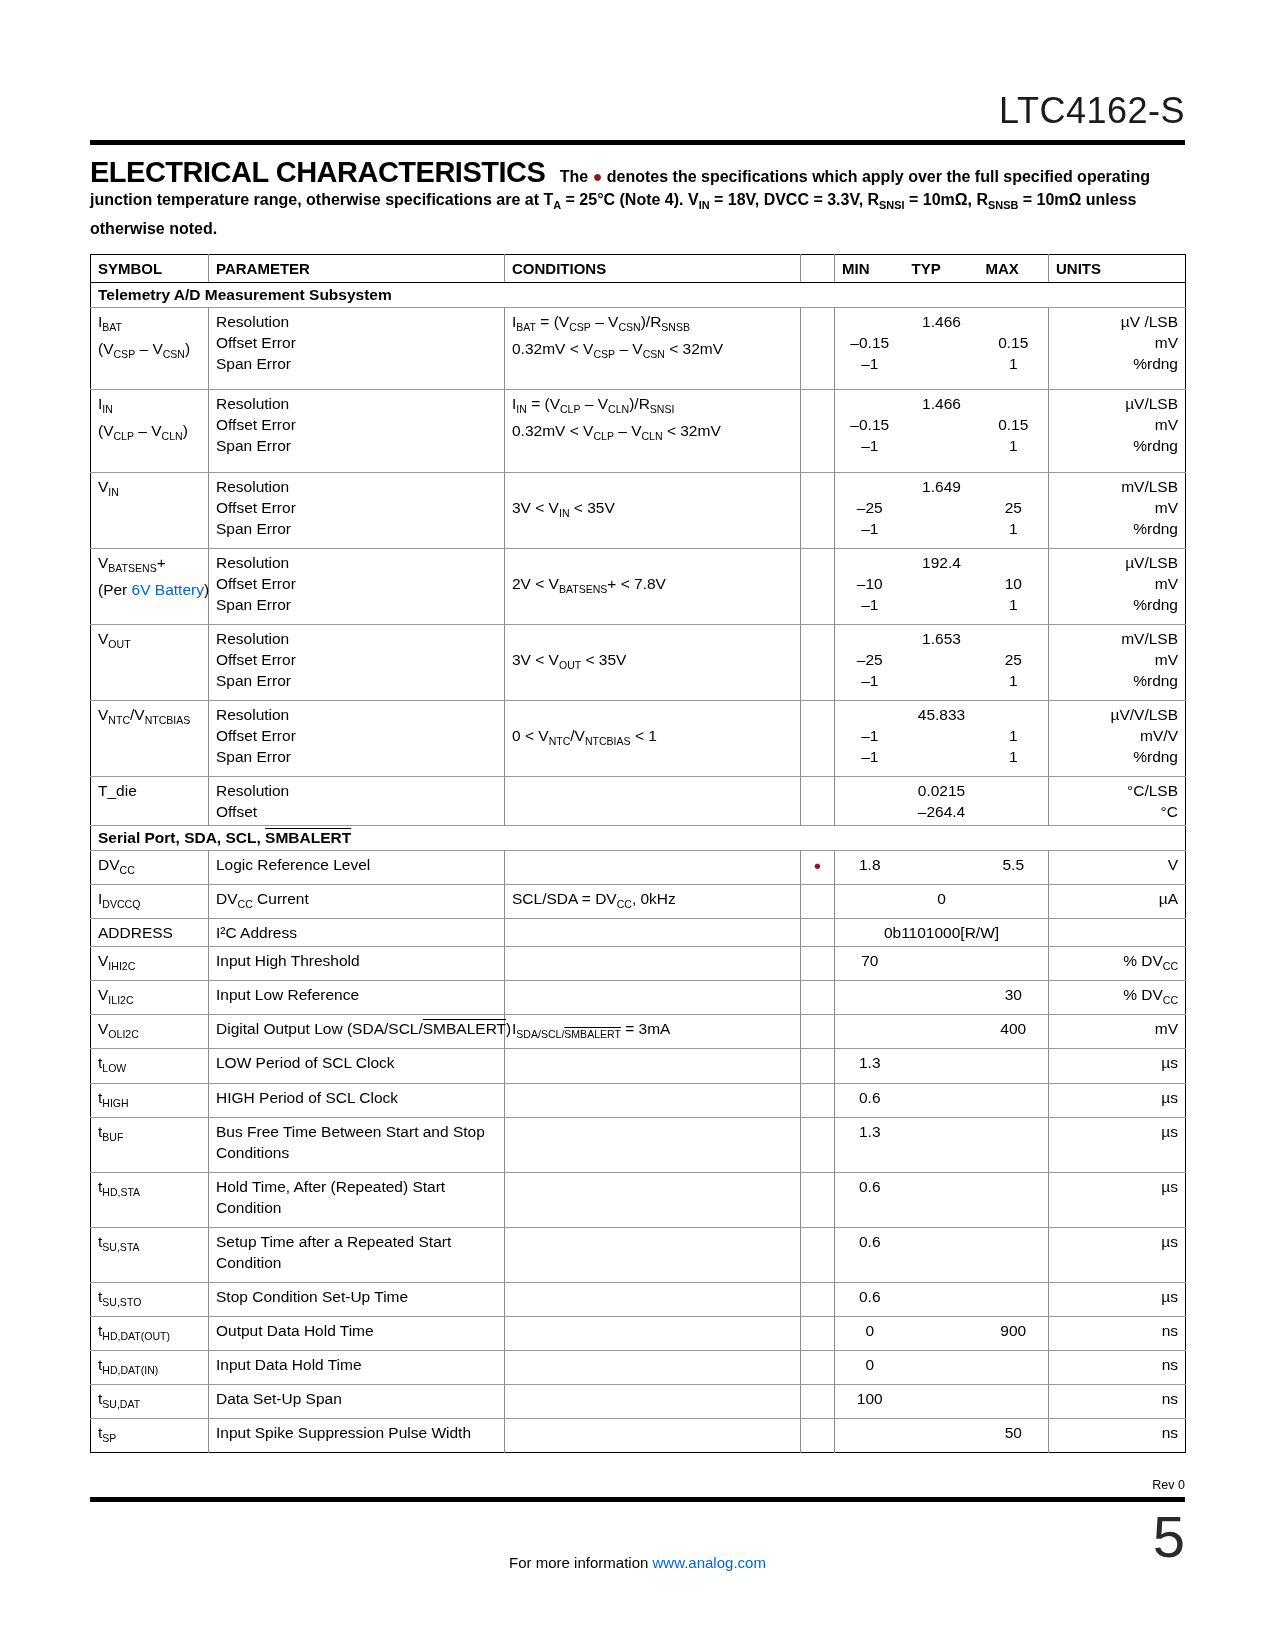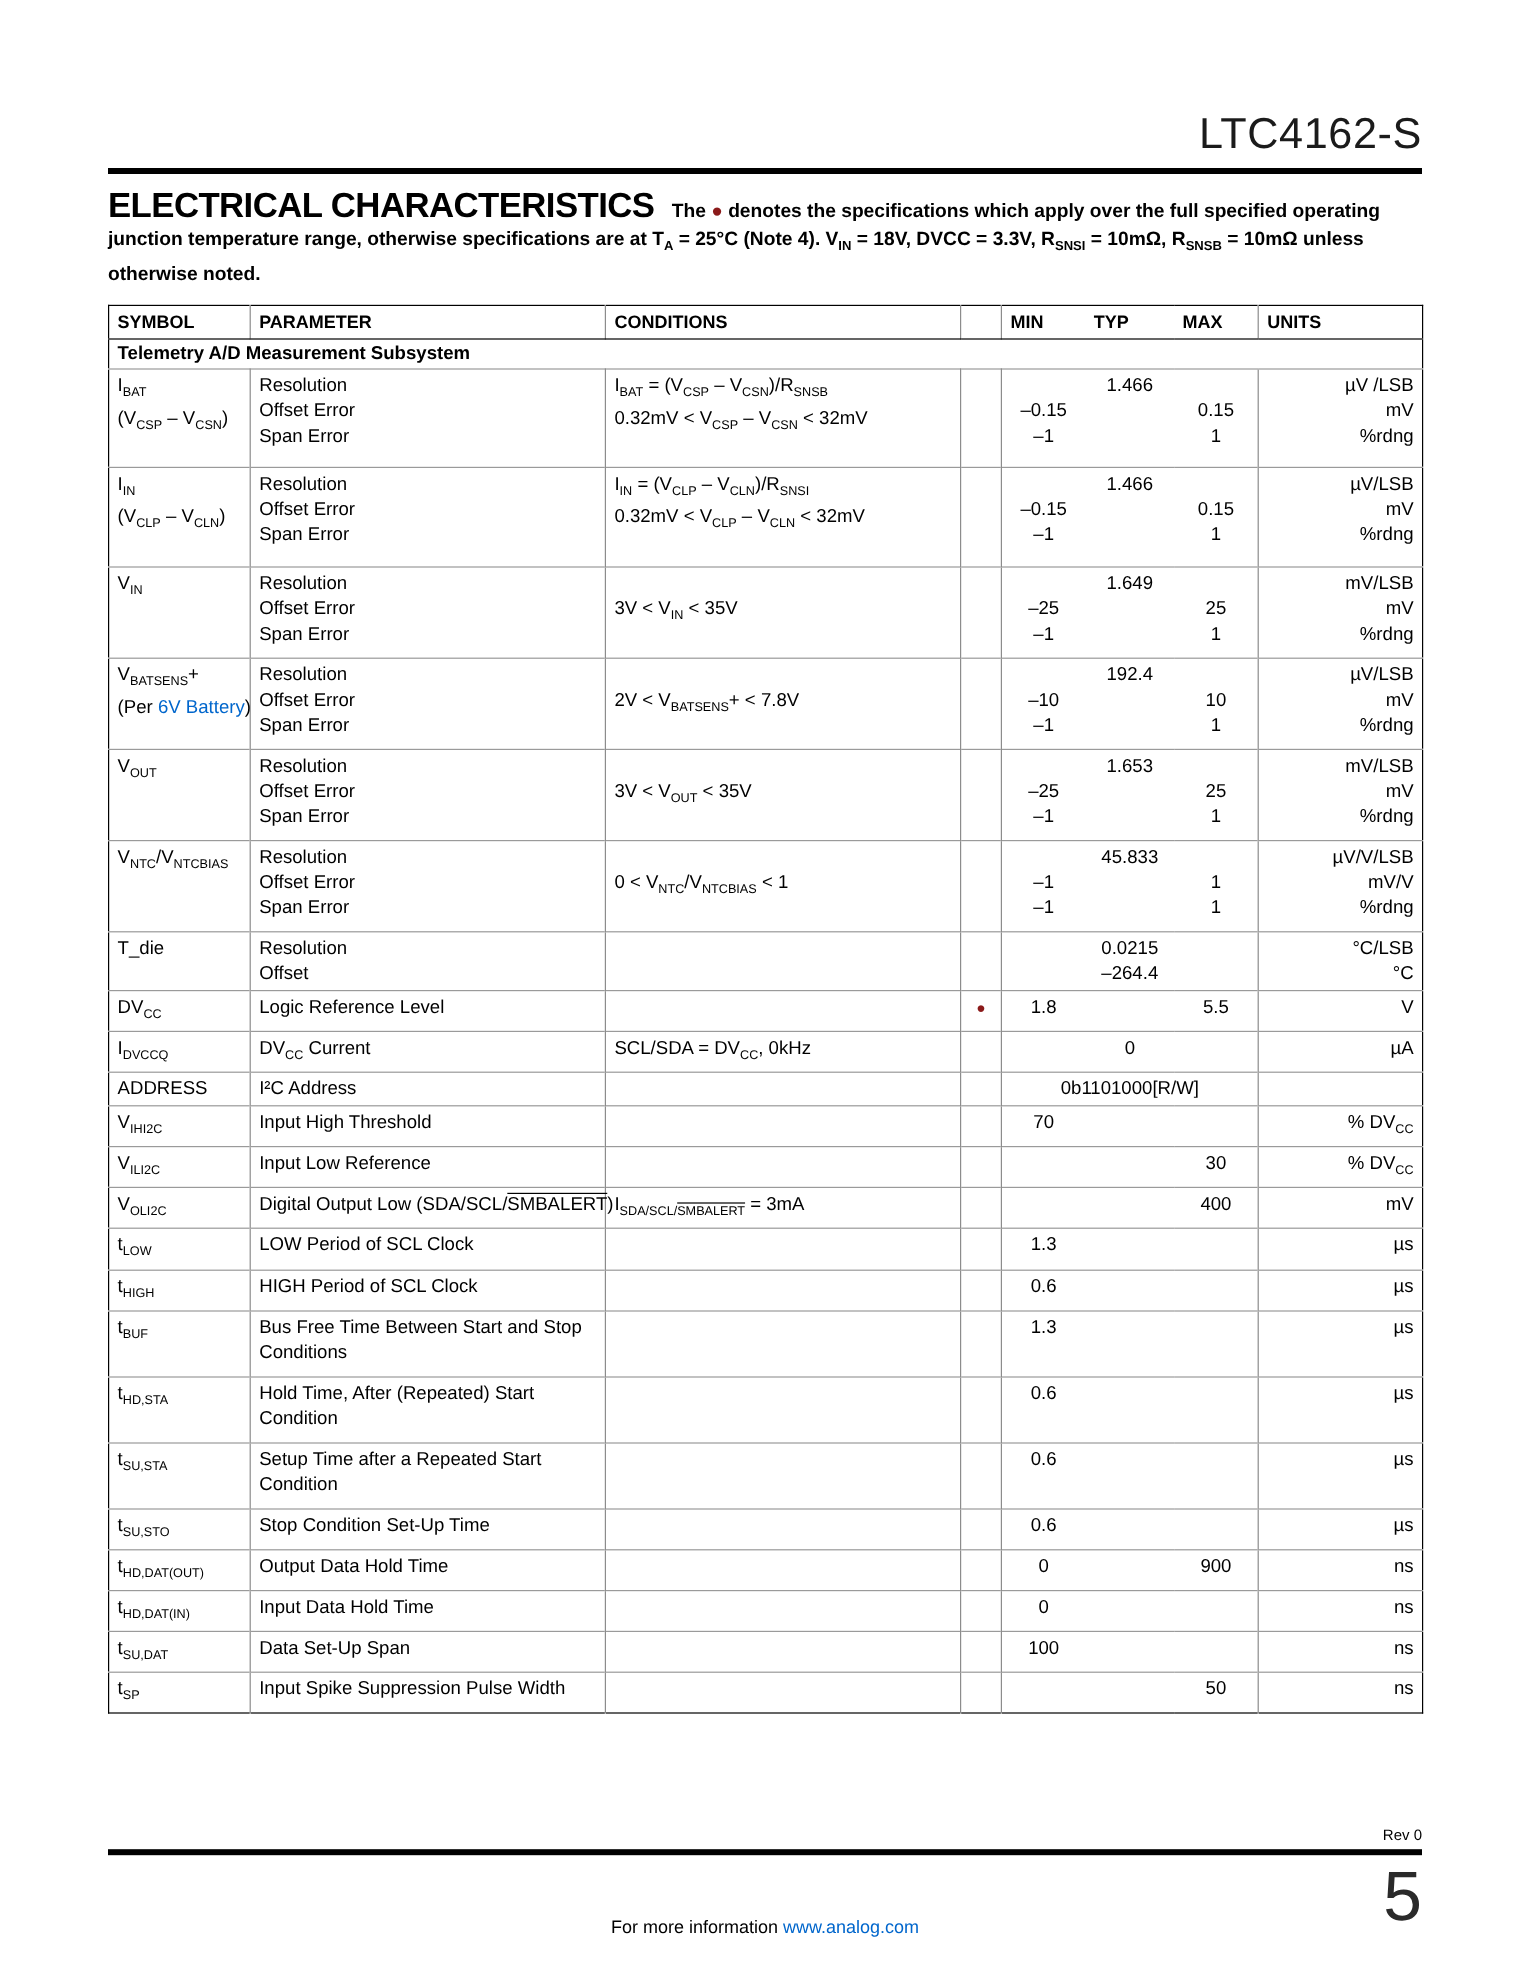--- a/index.html
+++ b/index.html
@@ -64,21 +64,21 @@
   .c-min, .c-typ, .c-max, .c-mtm, th.c-min, th.c-typ, th.c-max { text-align:center; }
   th.c-units { text-align:right; }
   .spec-table tbody td { border-top:1px solid #9a9a9a; }
   tr.section-row td { font-weight:bold; }
   .c-dot { text-align:center; }
   .c-dot .dot { font-size:13px; }
   .ln { line-height:21px; white-space:nowrap; }
   sub { font-size:0.68em; }
   .ol { text-decoration:overline; }
 
-  .footer { position:absolute; left:90px; right:90px; top:1478px;margin-top:44px; }
+  .footer { position:absolute; left:90px; right:90px; top:1478px; }
   .rev { text-align:right; font-size:12.5px; margin-bottom:5px; }
   .footer-rule { height:5px; background:#000; }
   .footer-bottom { position:relative; margin-top:52px; text-align:center; font-size:15px; }
   .page-number {
     position:absolute; right:0; top:-46px;
     font-size:58px; font-weight:300; line-height:1; color:#2a2a2a;
   }
 </style>
 </head>
 <body>
@@ -399,20 +399,23 @@
           </td>
           <td class="c-max">
             <div class="ln">&nbsp;</div>
             <div class="ln">&nbsp;</div>
           </td>
           <td class="c-units">
             <div class="ln">°C/LSB</div>
             <div class="ln">°C</div>
           </td>
         </tr>
+        <tr class="section-row">
+          <td class="section-cell" colspan="8">Serial Port, SDA, SCL, <span class="ol">SMBALERT</span></td>
+        </tr>
         <tr class="spec-row">
           <td class="c-symbol">
             <div class="ln">DV<sub>CC</sub></div>
           </td>
           <td class="c-parameter">
             <div class="ln">Logic Reference Level</div>
           </td>
           <td class="c-conditions">
             <div class="ln">&nbsp;</div>
           </td>

